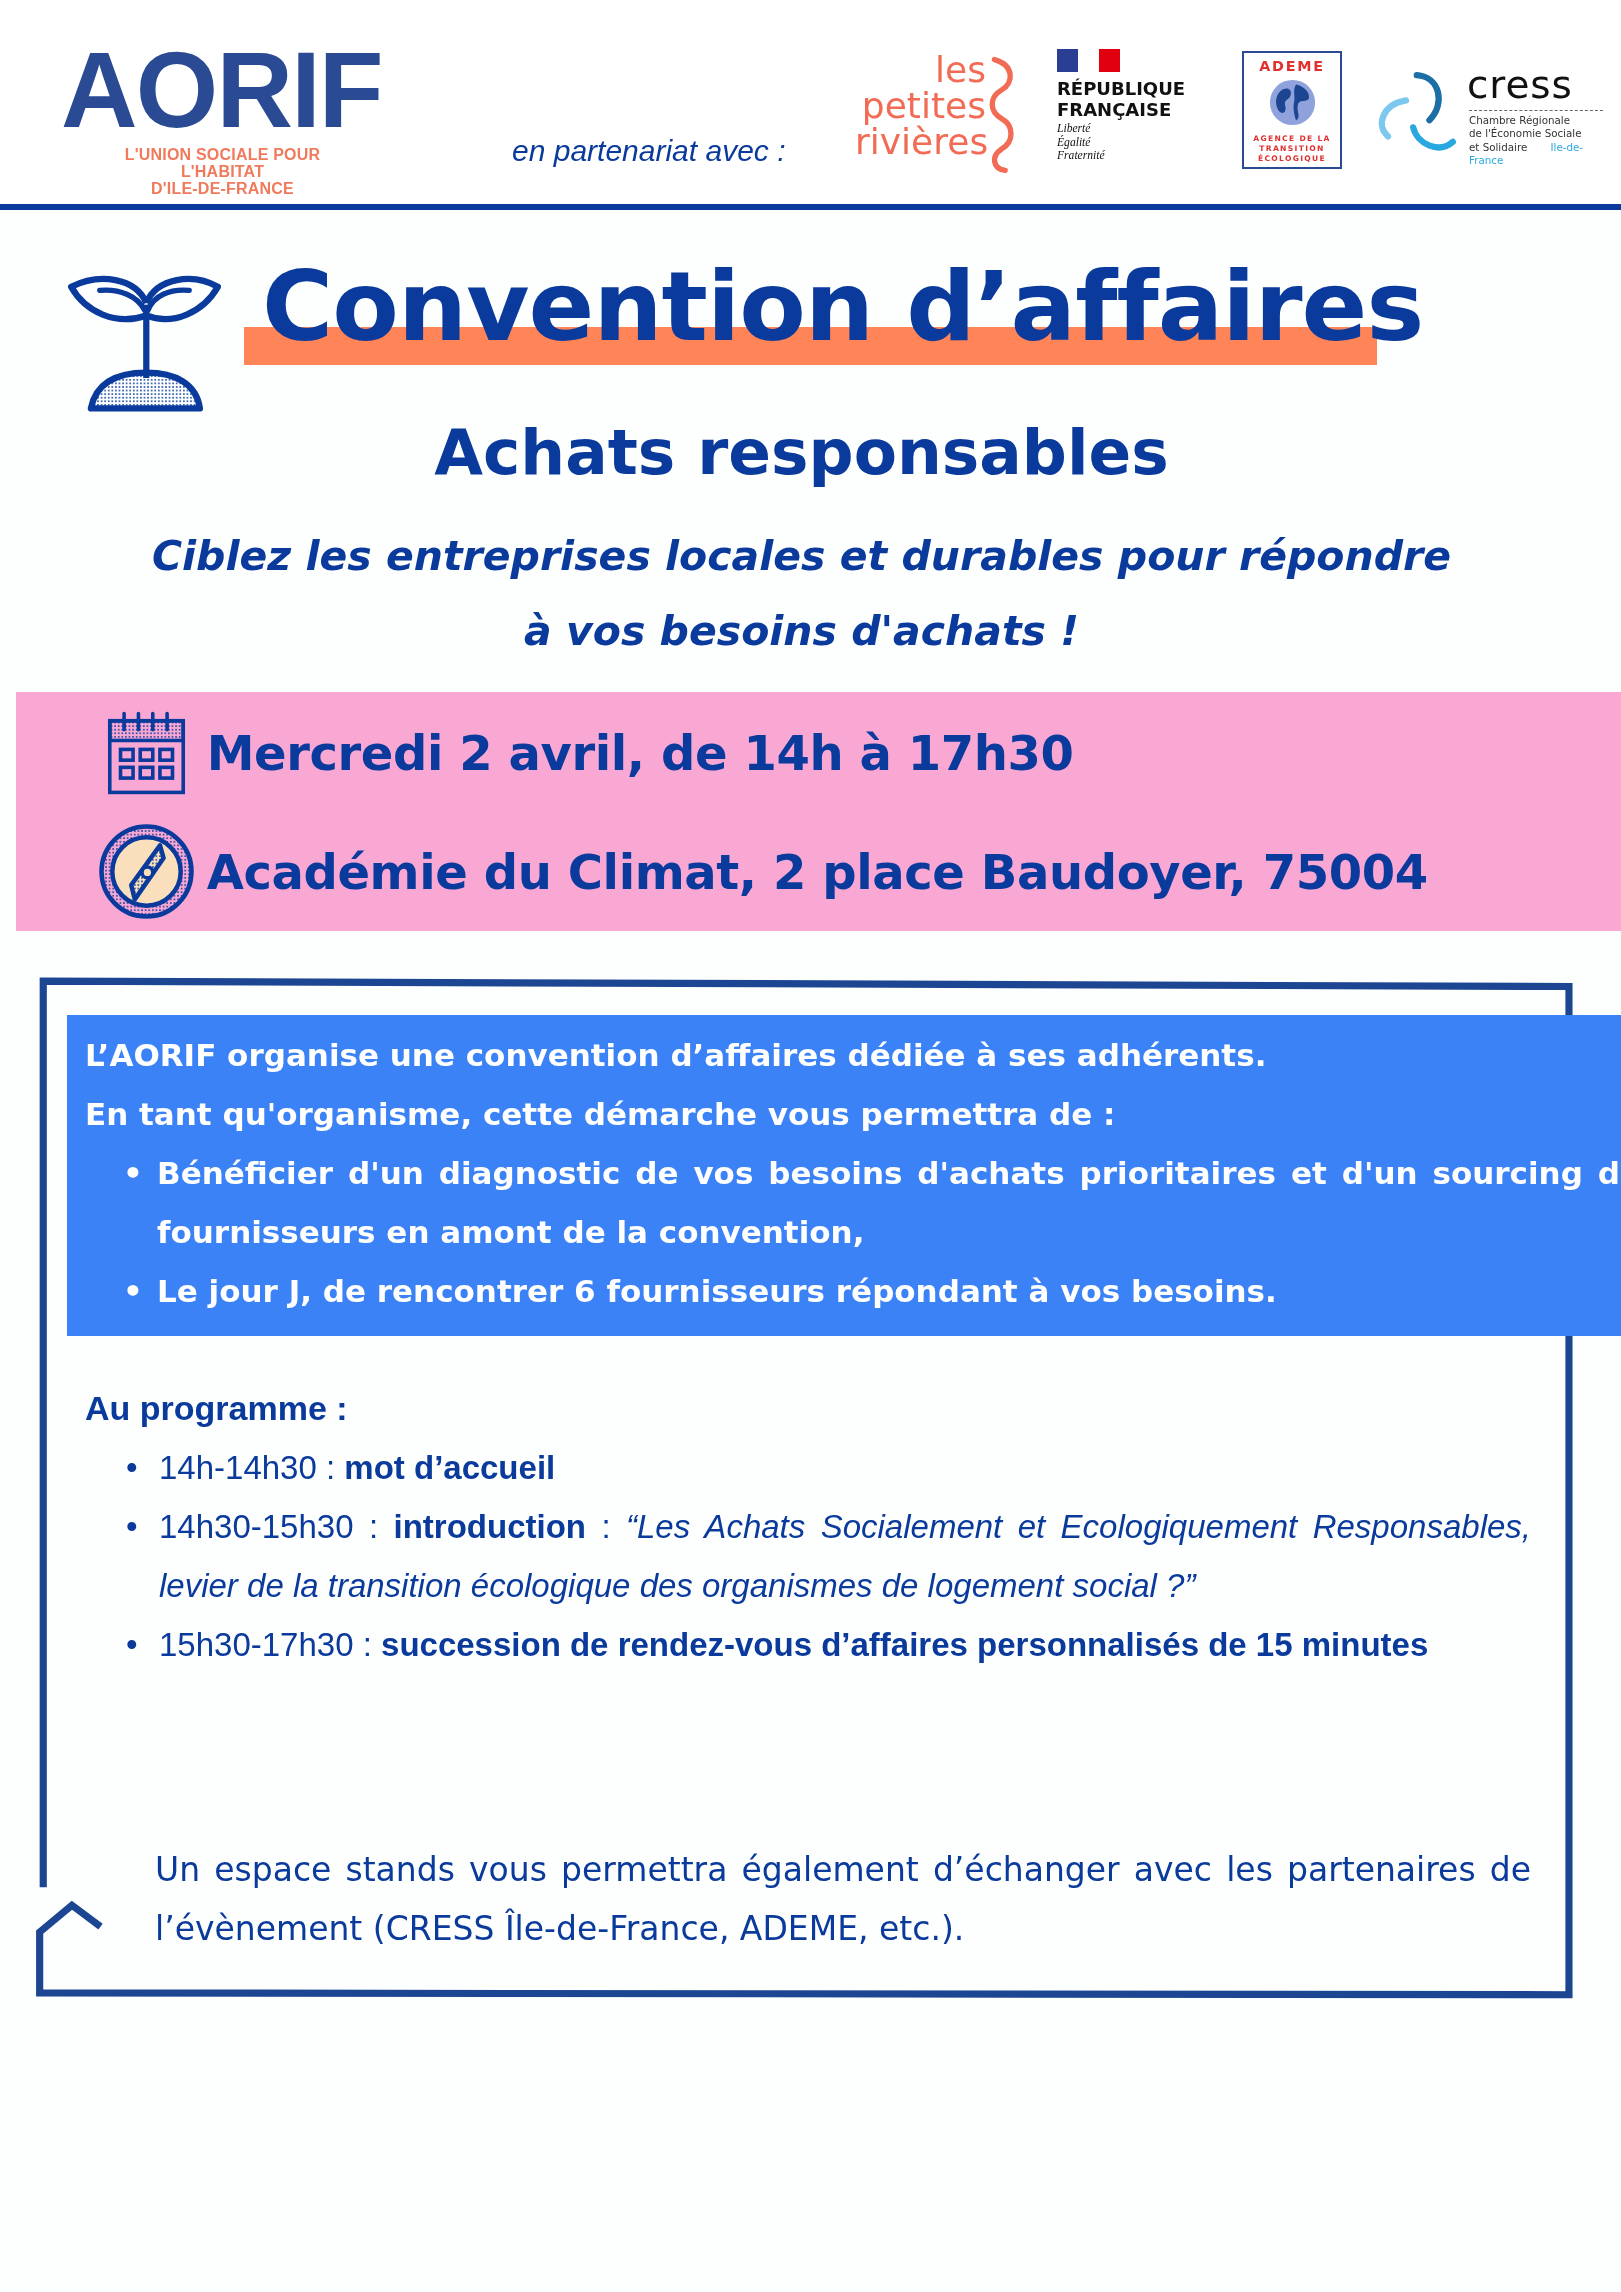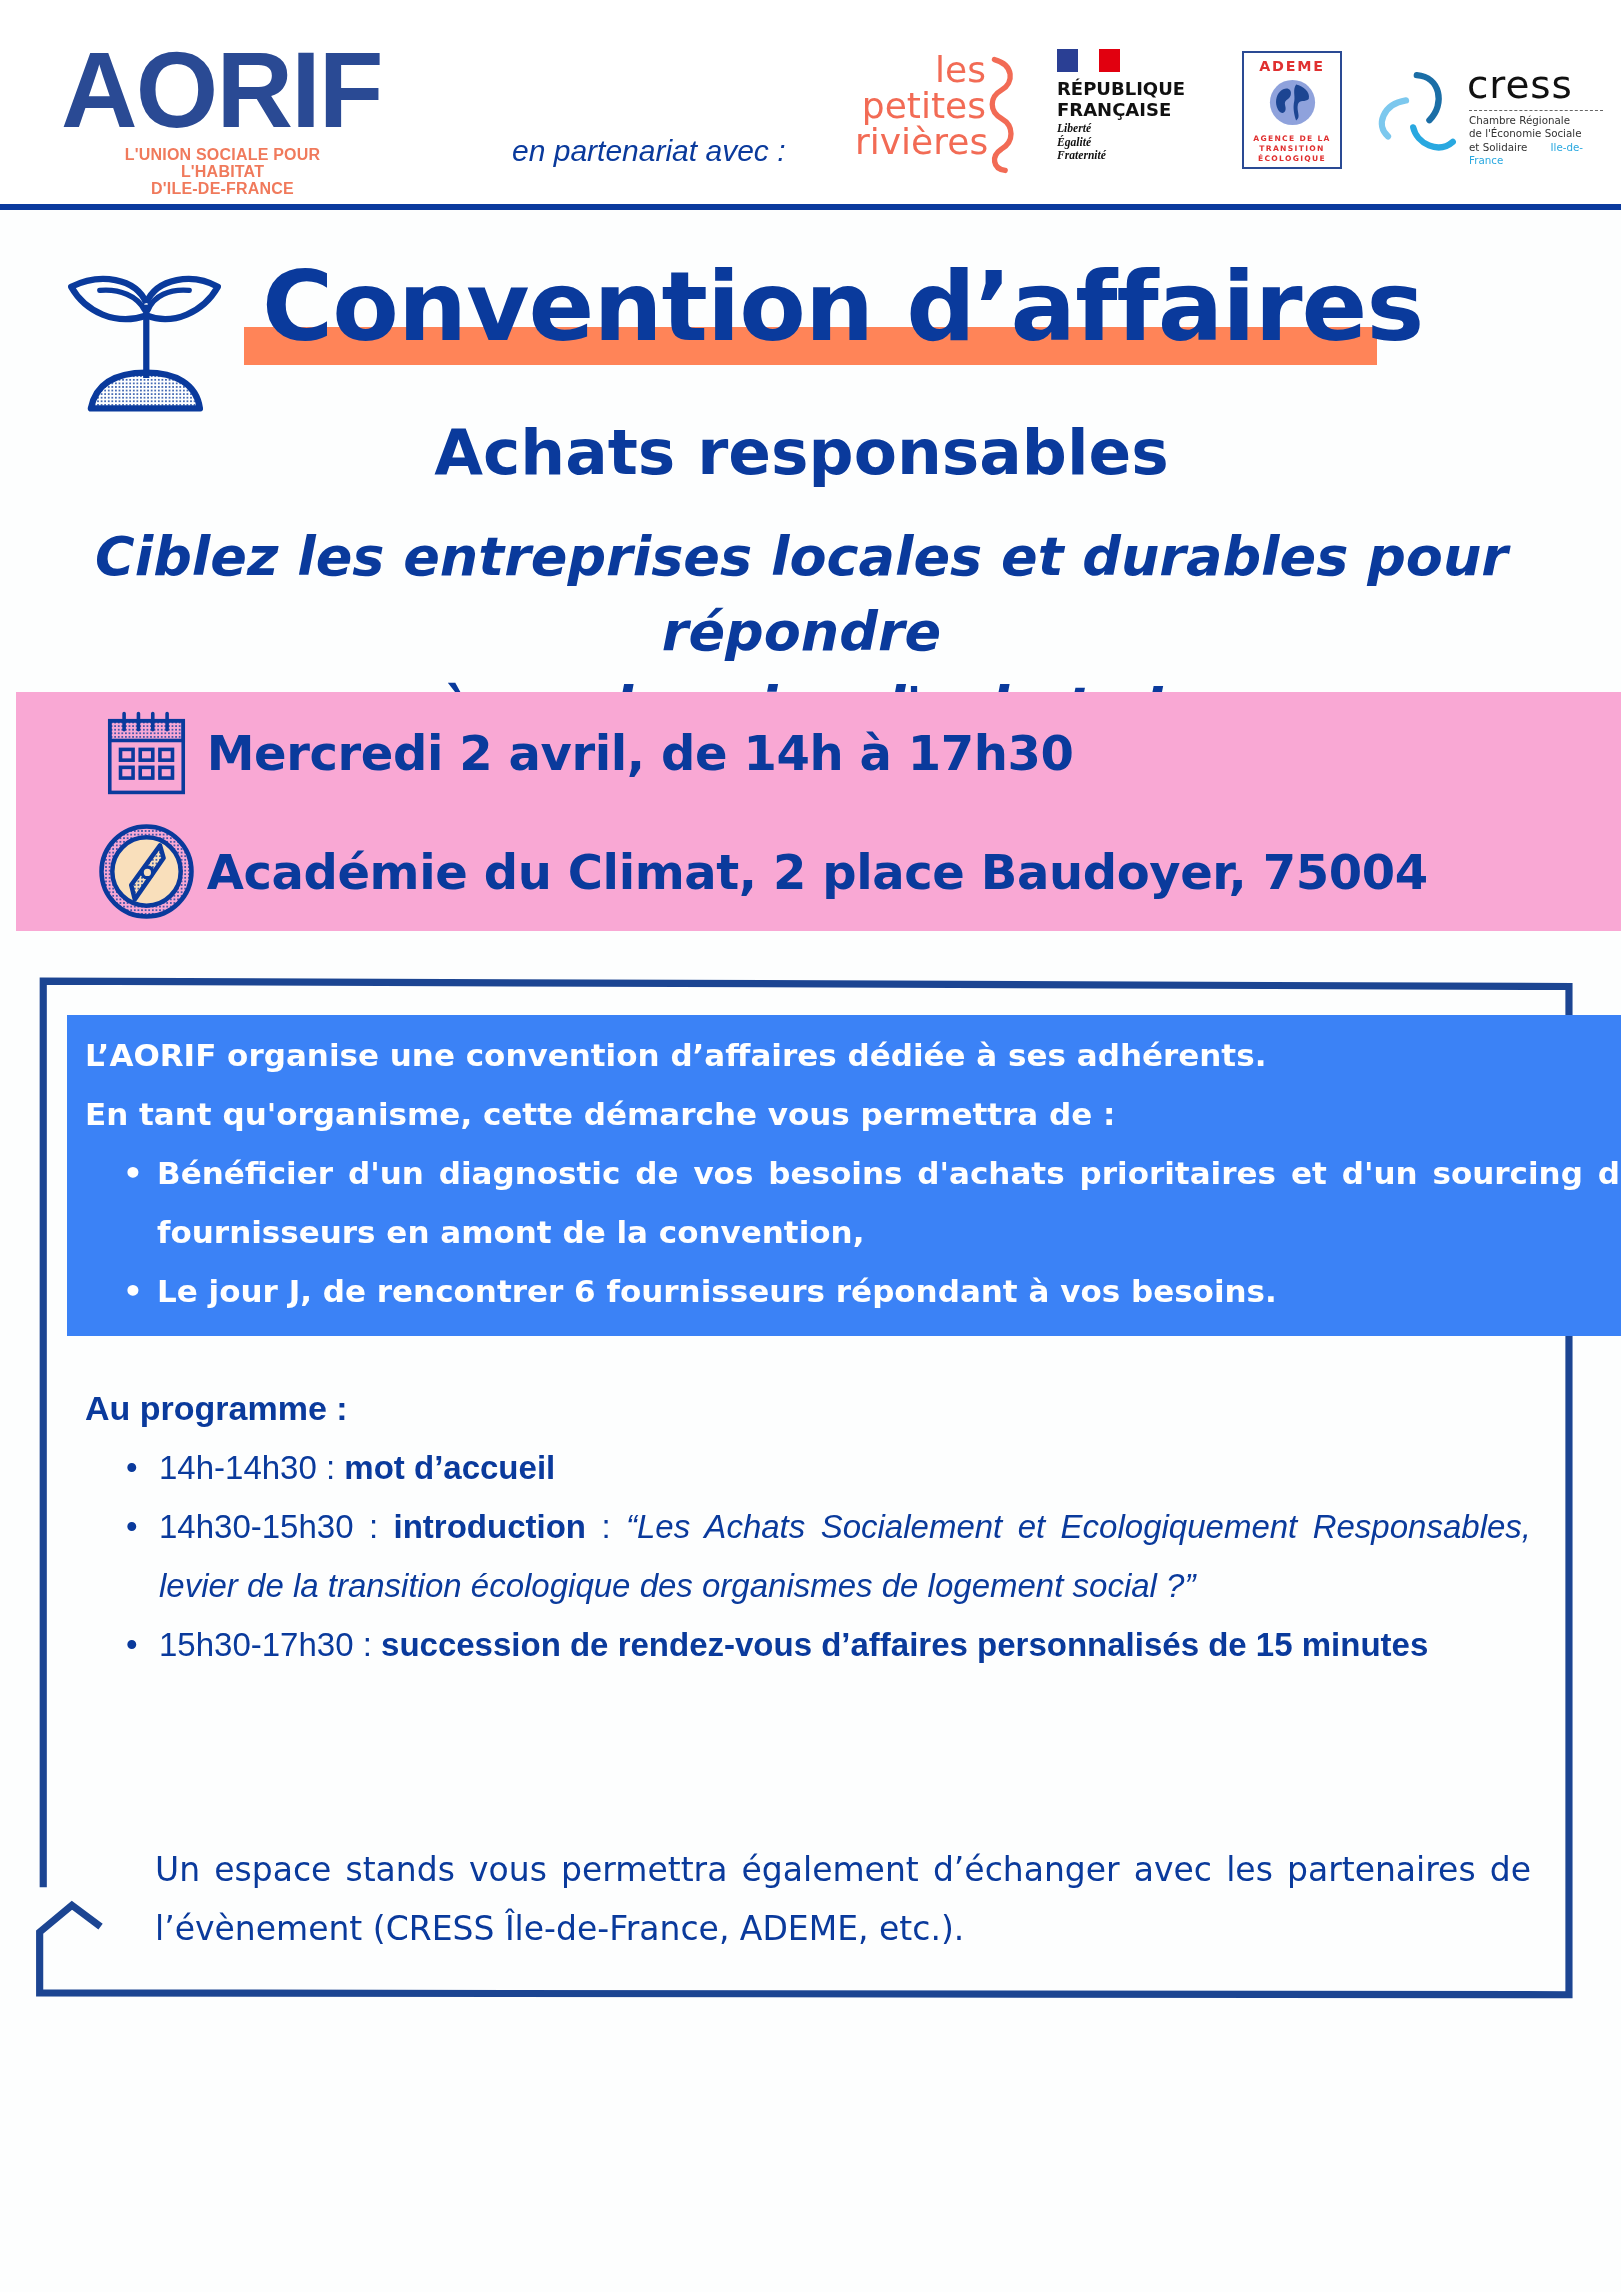--- a/index.html
+++ b/index.html
@@ -14,42 +14,42 @@
   .partner-label { position: absolute; left: 512px; top: 134px; font-family: "Liberation Sans", sans-serif; font-style: italic; font-size: 30px; color: #0a3a9c; }
 
   .lpr { position: absolute; left: 855px; top: 52px; width: 161px; height: 125px; font-family: "DejaVu Sans", sans-serif; color: #f26b55; font-size: 36px; line-height: 36px; text-align: right; }
   .lpr span { display: block; padding-right: 30px; }
   .lpr svg { position: absolute; right: 0; top: 3.6px; }
 
   .rf { position: absolute; left: 1057px; top: 49px; width: 152px; }
   .rf-flag { width: 63px; height: 23px; display: flex; }
   .rf-flag div { flex: 1; }
   .rf-title { margin-top: 7.2px; font-family: "DejaVu Sans", sans-serif; font-weight: 700; font-size: 18px; line-height: 20.6px; color: #111; }
-  .rf-motto { margin-top: 1.8px; font-family: "Liberation Serif", serif; font-style: italic; font-size: 11.6px; line-height: 13.4px; color: #111; font-weight: bold; }
+  .rf-motto { margin-top: 1.8px; font-family: "Liberation Serif", serif; font-style: italic; font-size: 11.6px; line-height: 13.4px; color: #111; }
 
   .ademe { position: absolute; left: 1242px; top: 51px; width: 100px; height: 118px; border: 2.7px solid #2a4a94; background: #fff; text-align: center; }
   .ademe-title { margin-top: 5px; font-family: "DejaVu Sans", sans-serif; font-weight: 700; font-size: 14.3px; letter-spacing: 1.8px; color: #e03030; }
   .ademe-globe { margin: 4.5px auto 0; width: 47px; height: 47px; }
   .ademe-sub { margin-top: 5.4px; font-family: "DejaVu Sans", sans-serif; font-weight: 700; font-size: 7.6px; letter-spacing: 1.3px; line-height: 9.9px; color: #e03030; }
 
   .cress { position: absolute; left: 1370px; top: 63px; width: 242px; height: 107px; }
   .cress svg.swirl { position: absolute; left: 0; top: 5.4px; }
   .cress-word { position: absolute; left: 97px; top: 0; font-family: "DejaVu Sans", sans-serif; font-size: 39px; line-height: 43px; color: #111; letter-spacing: 0.9px; }
   .cress-rule { position: absolute; left: 99px; top: 47px; width: 134px; border-top: 0.9px dashed #666; }
   .cress-sub { position: absolute; left: 99px; top: 51px; font-family: "DejaVu Sans", sans-serif; font-size: 10.3px; line-height: 13.4px; color: #333; }
   .cress-sub .idf { color: #29a8e0; margin-left: 20px; }
 
   .header-rule { position: absolute; left: 0; top: 204px; width: 1621px; height: 6.3px; background: #0b3a9e; }
 
   
   .plant-icon { position: absolute; left: 64px; top: 260px; }
   .title-highlight { position: absolute; left: 244px; top: 327px; width: 1133px; height: 38px; background: #ff8458; }
   .main-title { position: absolute; left: 262px; top: 253px; font-family: "DejaVu Sans", sans-serif; font-weight: 700; font-size: 97px; line-height: 107px; color: #0a3a9c; letter-spacing: -0.9px; white-space: nowrap; }
   .subtitle { position: absolute; left: 0; top: 412px; width: 1603px; text-align: center; font-family: "DejaVu Sans", sans-serif; font-weight: 700; font-size: 63px; line-height: 81px; color: #0a3a9c; }
-  .tagline { position: absolute; left: 0; top: 519px; width: 1603px; text-align: center; font-family: "DejaVu Sans", sans-serif; font-weight: 700; font-style: italic; font-size: 54px; line-height: 75px; color: #0a3a9c; }
+  .tagline { position: absolute; left: 0; top: 519px; width: 1603px; text-align: center; font-family: "DejaVu Sans", sans-serif; font-weight: 700; font-style: italic; font-size: 41px; line-height: 75px; color: #0a3a9c; }
 
   
   .info-band { position: absolute; left: 16px; top: 692px; width: 1621px; height: 239px; background: #f9a8d4; padding-left: 40px; }
   .info-row { position: absolute; left: 81px; display: flex; align-items: center; }
   .info-row .ico { width: 99px; display: flex; justify-content: center; }
   .info-row .txt { margin-left: 10.7px; font-family: "DejaVu Sans", sans-serif; font-weight: 700; font-size: 48px; color: #0a3a9c; letter-spacing: -0.4px; white-space: nowrap; }
 
   
   .frame { position: absolute; left: 36px; top: 974px; width: 1542px; height: 1027px; }
   .frame svg { position: absolute; left: 0; top: 0; }

